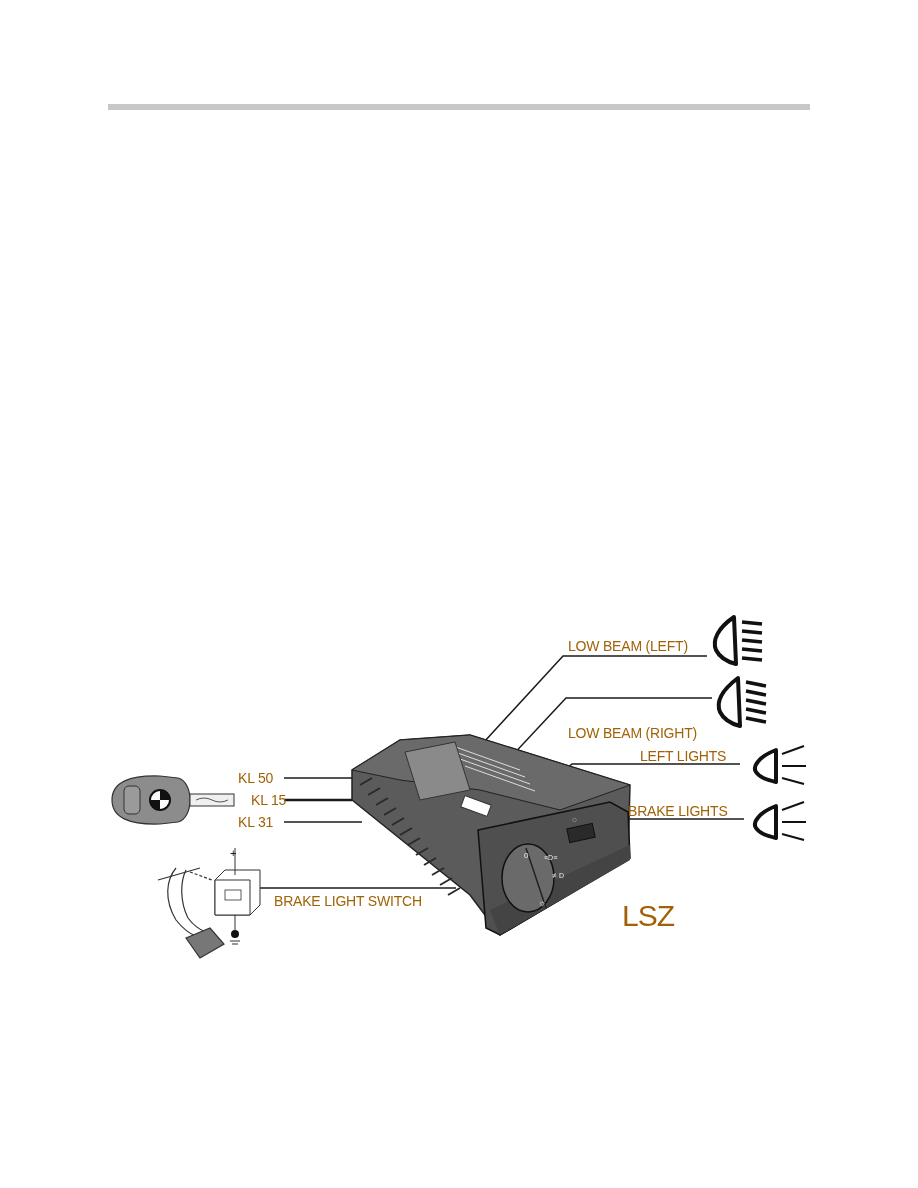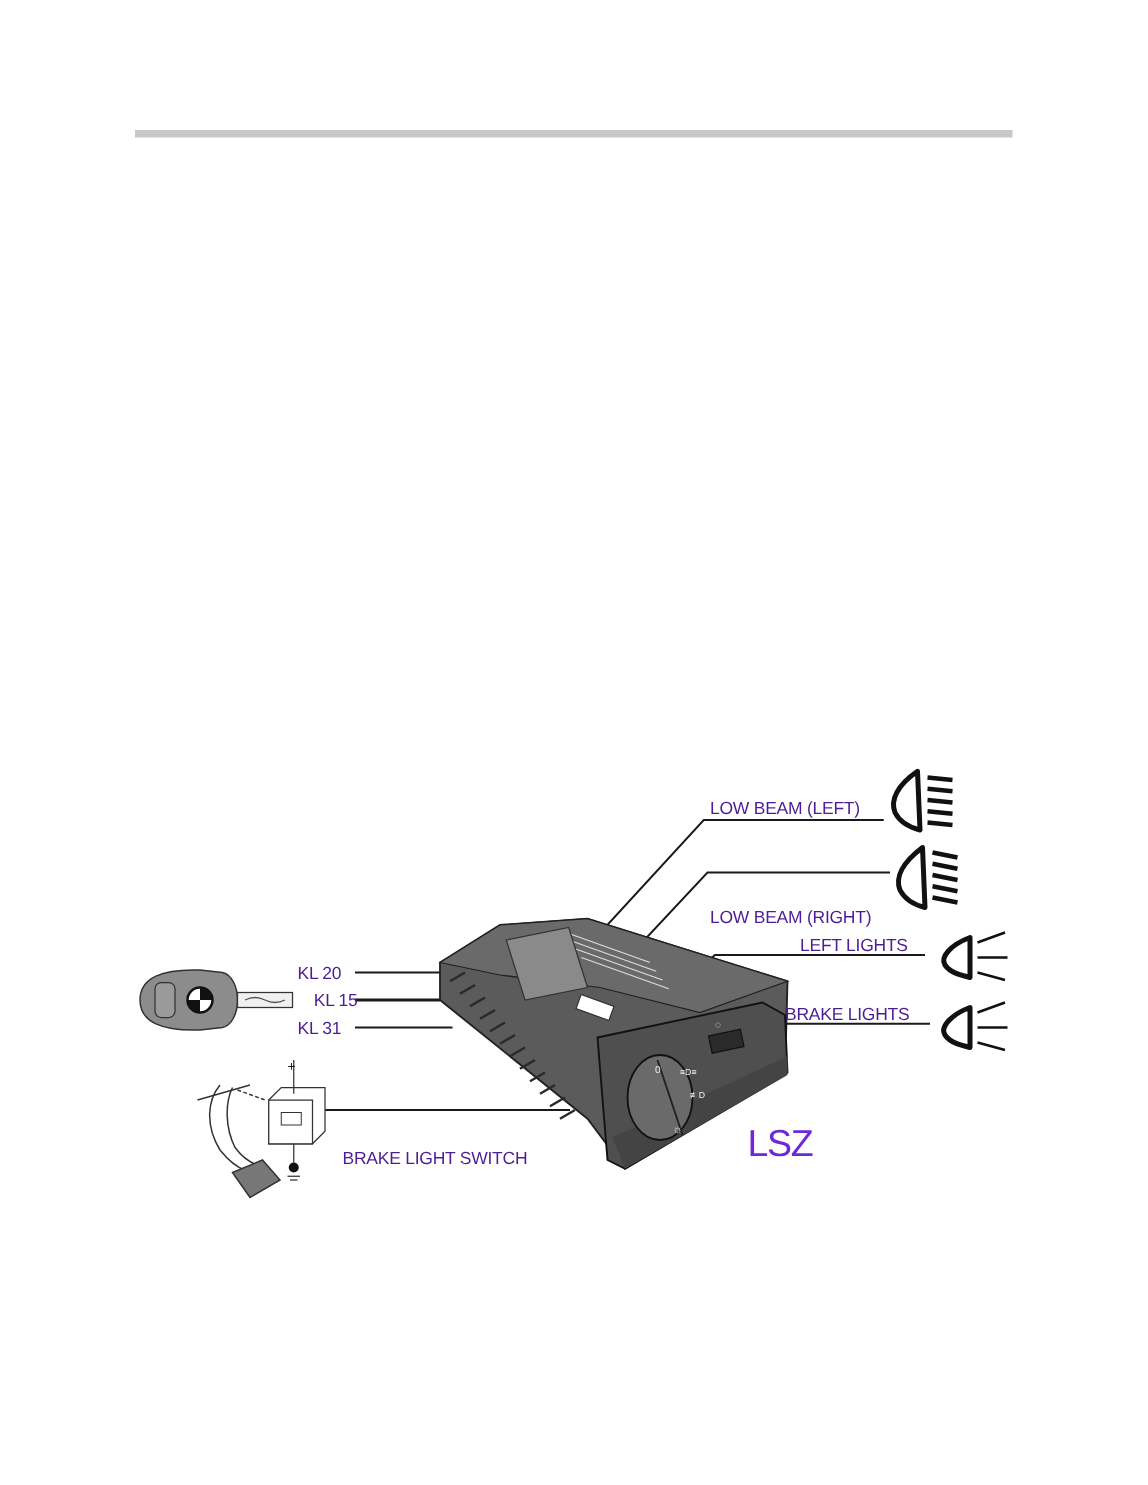--- a/index.html
+++ b/index.html
@@ -1,21 +1,21 @@
 <!DOCTYPE html>
 <html><head>
 <meta charset="utf-8">
 <style>
   html, body { margin:0; padding:0; background:#ffffff; }
   body { width:918px; height:1188px; position:relative; overflow:hidden;
          font-family:"Liberation Sans", sans-serif; color:#1a1a1a; }
   .header-rule { position:absolute; left:108px; top:104px; width:702px; height:6px; background:#c8c8c8; }
   .diagram { position:absolute; left:0; top:0; width:918px; height:1188px; }
-  .label { position:absolute; font-size:14px; line-height:16px; color:#4c1d95; white-space:nowrap; letter-spacing:-0.2px; }
-  .label-lsz { position:absolute; font-size:30px; line-height:32px; color:#6d28d9; letter-spacing:-1px; }
+  .label { position:absolute; font-size:14px; line-height:16px; color:#a16207; white-space:nowrap; letter-spacing:-0.2px; }
+  .label-lsz { position:absolute; font-size:30px; line-height:32px; color:#a16207; letter-spacing:-1px;margin-left:24px; }
 </style>
 </head>
 <body>
 
 <div class="header-rule"></div>
 
 <svg class="diagram" viewBox="0 0 918 1188" xmlns="http://www.w3.org/2000/svg">
 
   <g stroke="#1a1a1a" fill="none" stroke-width="1.5">
     <polyline points="484,742 563,656 707,656"></polyline>
@@ -129,17 +129,17 @@
     <line x1="782" y1="810" x2="804" y2="802" stroke-width="2"></line>
     <line x1="782" y1="822" x2="806" y2="822" stroke-width="2"></line>
     <line x1="782" y1="834" x2="804" y2="840" stroke-width="2"></line>
   </g>
 </svg>
 
 <span class="label" style="left:568px;top:638px;">LOW BEAM (LEFT)</span>
 <span class="label" style="left:568px;top:680px;margin-top:45px;">LOW BEAM (RIGHT)</span>
 <span class="label" style="left:640px;top:748px;">LEFT LIGHTS</span>
 <span class="label" style="left:628px;top:803px;">BRAKE LIGHTS</span>
-<span class="label" style="left:238px;top:770px;">KL 20</span>
+<span class="label" style="left:238px;top:770px;">KL 50</span>
 <span class="label" style="left:236px;top:792px;padding-left:15px;">KL 15</span>
 <span class="label" style="left:238px;top:814px;">KL 31</span>
-<span class="label" style="left:274px;top:918px;">BRAKE LIGHT SWITCH</span>
+<span class="label" style="left:274px;top:893px;">BRAKE LIGHT SWITCH</span>
 <span class="label-lsz" style="left:598px;top:900px;">LSZ</span>
 
 </body></html>

